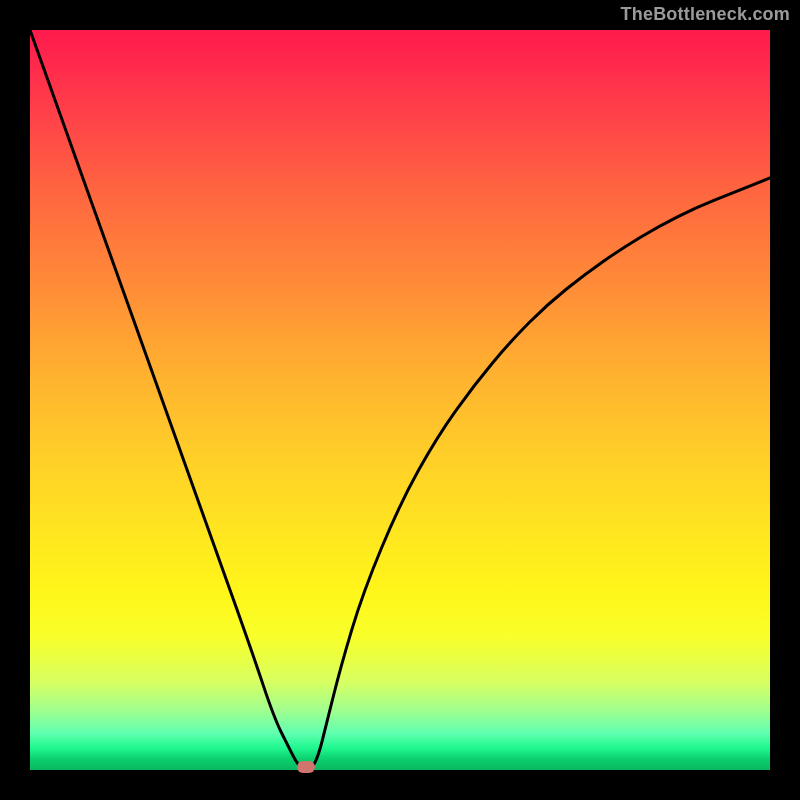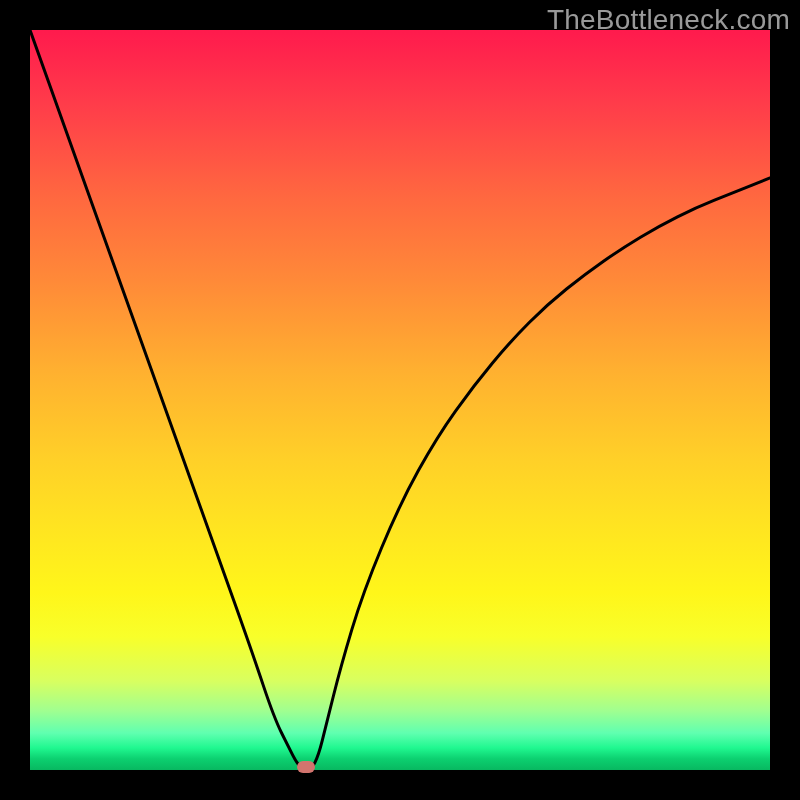--- a/index.html
+++ b/index.html
@@ -41,22 +41,22 @@
       #20f890 97%,
       #0cd070 98.5%,
       #08b860 100%
     );
   }
   .watermark {
     position: absolute;
     top: 4px;
     right: 10px;
     color: #9a9a9a;
-    font-size: 28px;
-    font-weight: 400;
+    font-size: 18px;
+    font-weight: 700;
     letter-spacing: 0.2px;
     z-index: 50;
     font-family: Arial, sans-serif;
     margin-left: 32px;
   }
   svg.curve-layer {
     position: absolute;
     top: 0;
     left: 0;
     width: 740px;

